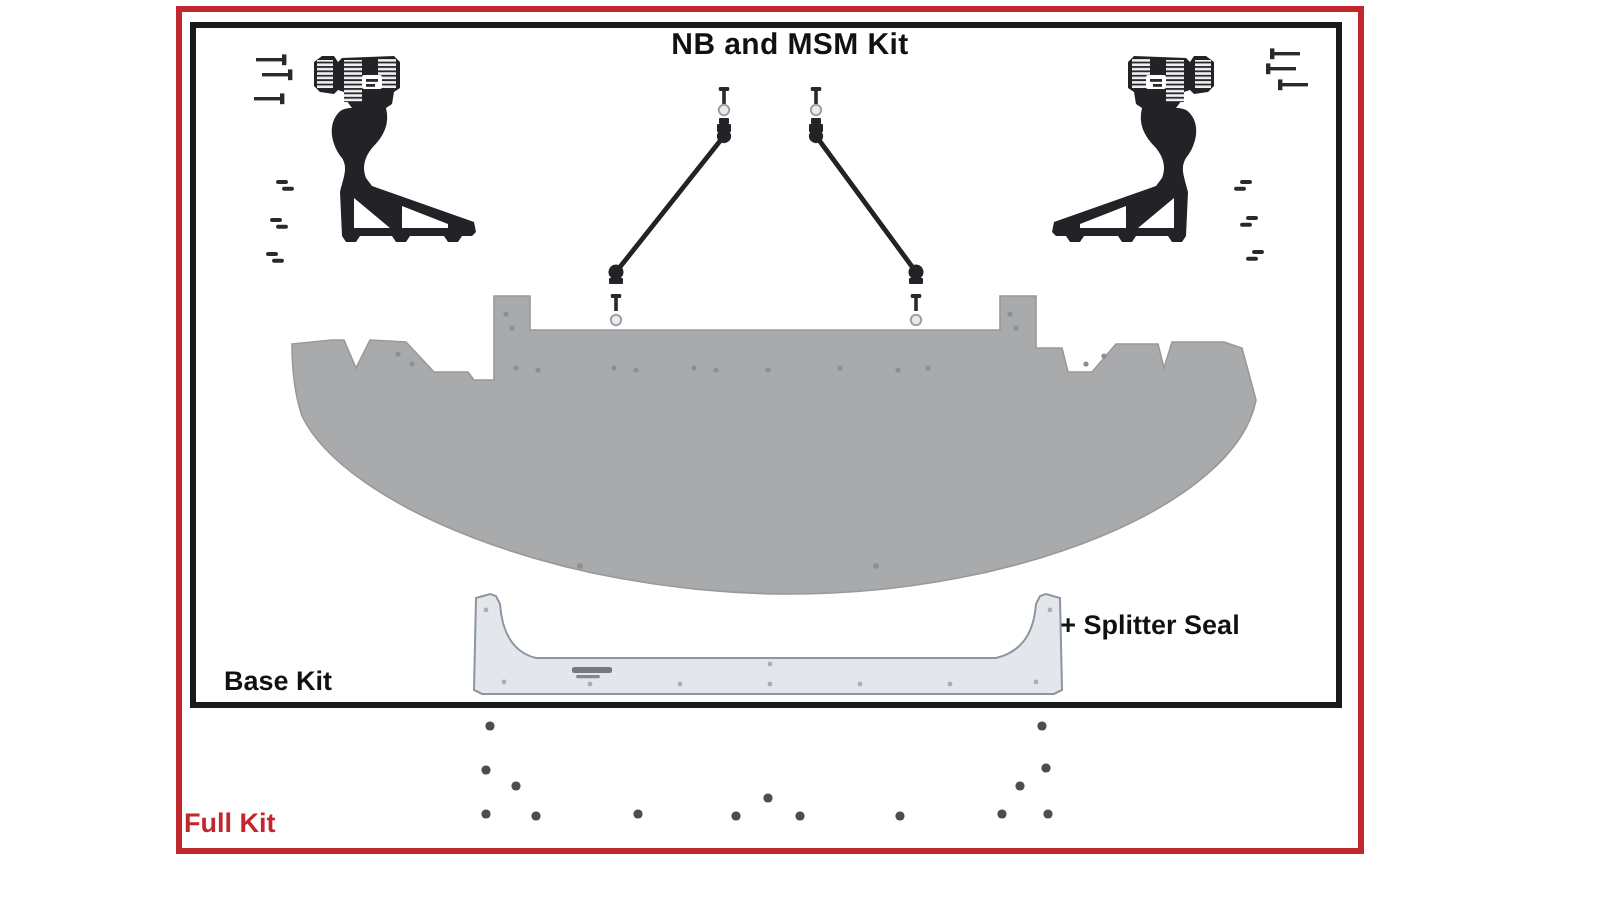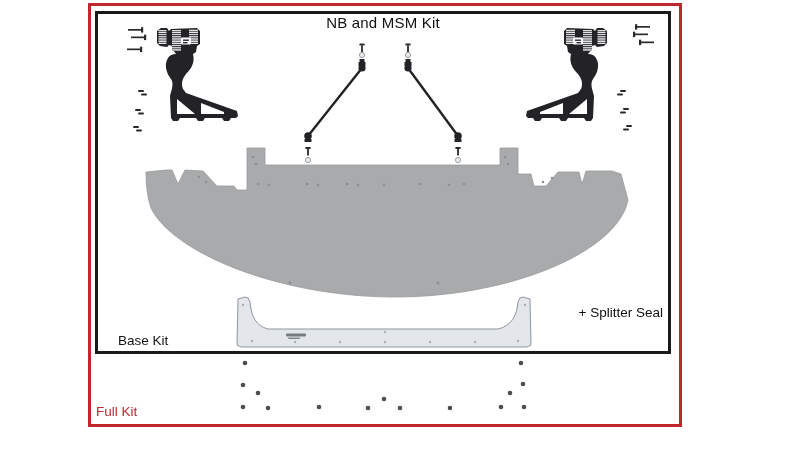--- a/index.html
+++ b/index.html
@@ -3,25 +3,25 @@
 <meta charset="utf-8">
 <style>
   html,body{margin:0;padding:0;background:#fff;}
   .stage{position:relative;width:800px;height:450px;background:#fff;overflow:hidden;
          font-family:"Liberation Sans","DejaVu Sans",sans-serif;}
   .red-frame{position:absolute;left:88px;top:3px;width:594px;height:424px;
              border:3px solid var(--accent-red);box-sizing:border-box;}
   .black-frame{position:absolute;left:95px;top:11px;width:576px;height:343px;
              border:3px solid var(--frame-black);box-sizing:border-box;}
   .art{position:absolute;left:0;top:0;}
-  .txt{position:absolute;color:#111;font-weight:normal;}
+  .txt{position:absolute;color:#111;font-weight:bold;padding-left:12px;}
   .title{left:95px;top:14px;width:576px;text-align:center;font-size:15px;letter-spacing:.2px;}
-  .base-kit{left:118px;top:333px;font-size:13.5px;}
-  .seal-label{left:463px;top:304px;width:200px;text-align:right;font-size:13.5px;line-height:17px;}
-  .full-kit{left:96px;top:404px;font-size:13.5px;color:var(--accent-red);}
+  .base-kit{left:100px;top:333px;font-size:13.5px;}
+  .seal-label{left:463px;top:304px;width:200px;text-align:center;font-size:13.5px;line-height:17px;}
+  .full-kit{left:80px;top:404px;font-size:13.5px;color:var(--accent-red);}
   .trim-label{left:464px;top:403px;width:200px;text-align:right;font-size:13.5px;color:var(--accent-red);}
   
   .dk{fill:var(--hardware-dark);}
   .panel{fill:var(--panel-gray);stroke:#97999b;stroke-width:.8;}
   .hole{fill:#8d8f92;}
   .seal{fill:var(--seal-gray);stroke:#8e959e;stroke-width:1;}
   .seal-hole{fill:#a8b0b8;}
   .rod{stroke:var(--hardware-dark);stroke-width:2.4;stroke-linecap:round;}
   .washer{fill:#e8eaec;stroke:#9aa0a6;stroke-width:1;}
   .dot{fill:#4b4d4f;}

